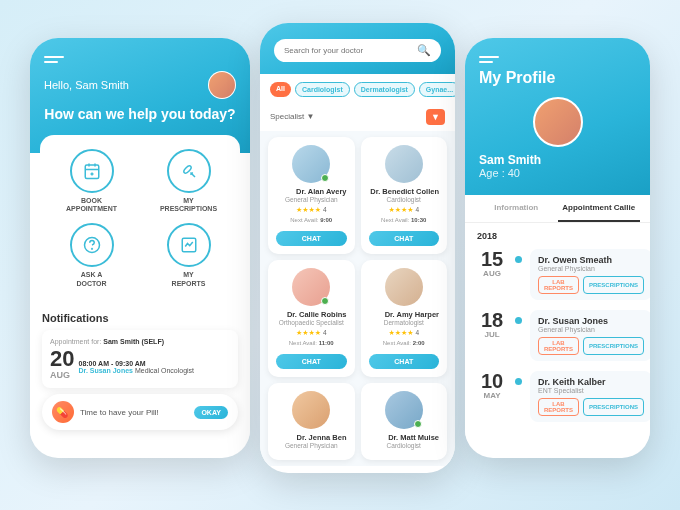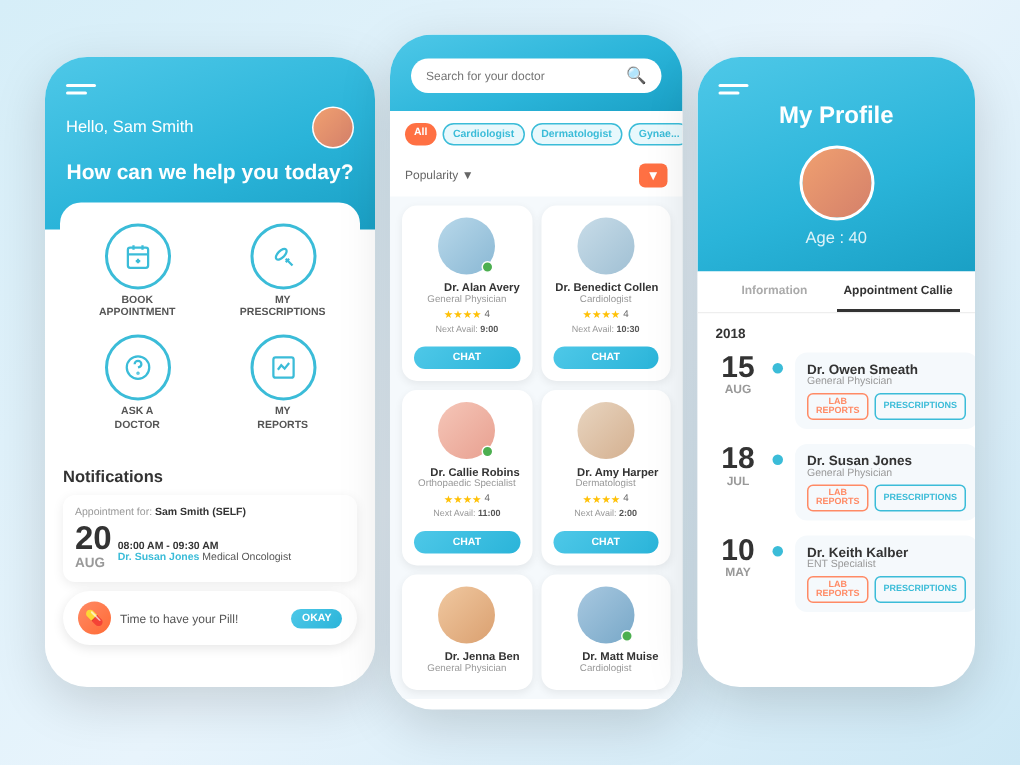--- a/index.html
+++ b/index.html
@@ -206,21 +206,21 @@
 
     
     .phone3 {
       width: 185px;
       height: 420px;
     }
     .phone3-header {
       background: linear-gradient(160deg, #4ec8e8 0%, #2ab4d9 60%, #1aa0c5 100%);
       padding: 18px 14px 16px;
       color: white;
-      text-align: center;
+      text-align: left;
     }
     .phone3-title { font-size: 16px; font-weight: 700; margin-bottom: 10px; }
     .profile-avatar {
       width: 50px; height: 50px; border-radius: 50%;
       background: linear-gradient(135deg, #f0a070, #d4806a);
       margin: 0 auto 6px;
       border: 2px solid white;
     }
     .profile-name { font-size: 12px; font-weight: 700; }
     .profile-age { font-size: 11px; opacity: 0.85; }
@@ -358,21 +358,21 @@
         <span class="search-icon">🔍</span>
       </div>
     </div>
     <div class="filter-tabs">
       <div class="filter-tab active">All</div>
       <div class="filter-tab inactive">Cardiologist</div>
       <div class="filter-tab inactive">Dermatologist</div>
       <div class="filter-tab inactive">Gynae...</div>
     </div>
     <div class="sort-row">
-      <span class="sort-label">Popularity ▼</span>
+      <span class="sort-label">Specialist ▼</span>
       <span class="filter-icon-btn">▼</span>
     </div>
     <div class="doctors-grid">
 
       <div class="doctor-card">
         <div class="doc-avatar">
           <div class="doc-avatar-img" style="background:linear-gradient(135deg,#b8d8ea,#8ab8d4)"></div>
           <div class="online-dot"></div>
         </div>
         <div class="doc-name">Dr. Alan Avery</div>
@@ -453,20 +453,21 @@
   <div class="phone phone3">
     <div class="phone3-header">
       <div style="display:flex;justify-content:flex-start;margin-bottom:6px;">
         <div class="menu-icon" style="display:flex;flex-direction:column;gap:3px;">
           <span style="display:block;height:2px;background:white;border-radius:1px;width:20px;"></span>
           <span style="display:block;height:2px;background:white;border-radius:1px;width:14px;"></span>
         </div>
       </div>
       <div class="phone3-title">My Profile</div>
       <div class="profile-avatar"></div>
+      <div class="profile-name">Sam Smith</div>
       <div class="profile-age">Age : 40</div>
     </div>
 
     <div class="profile-tabs">
       <div class="profile-tab">Information</div>
       <div class="profile-tab active">Appointment Callie</div>
     </div>
 
     <div class="history-section">
       <div class="year-label">2018</div>

